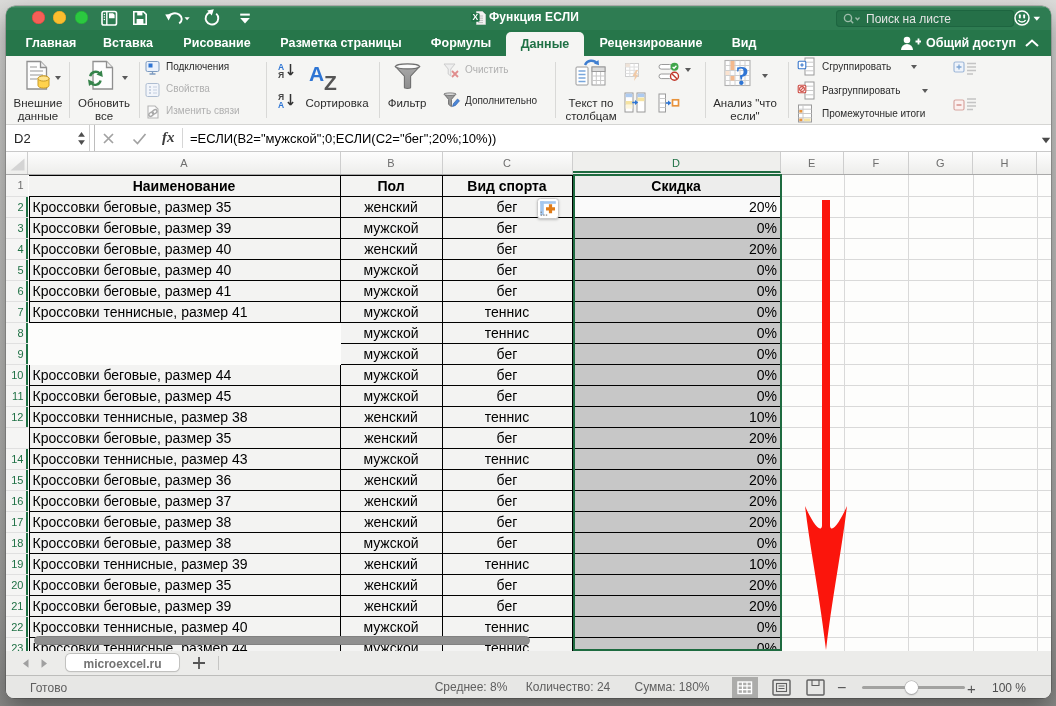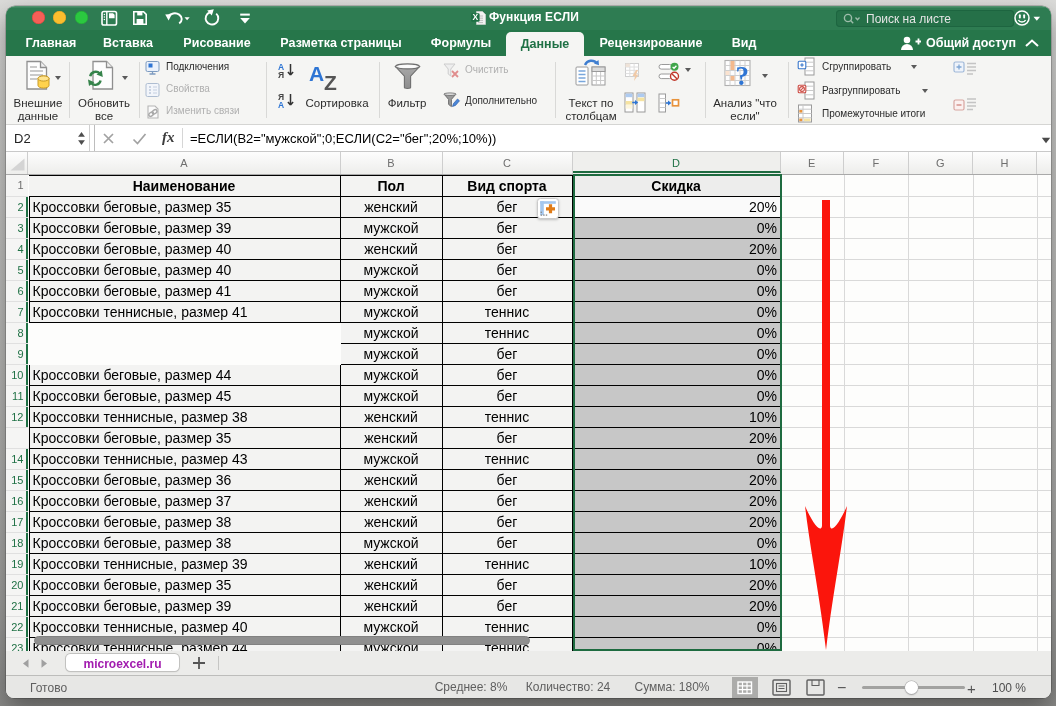--- a/index.html
+++ b/index.html
@@ -49,21 +49,21 @@
 .cell.d { justify-content:flex-end; padding-right:2.5px; }
 .cell.dsel { background:#c7c7c7; }
 .cell.dact { background:#fafafa; }
 .cell.dhead { background:#ededec; }
 .vl { position:absolute; width:1px; background:#d9d9d9; }
 .hl { position:absolute; height:1px; background:#d9d9d9; }
 .selbox { position:absolute; left:566.5px; top:22px; width:209.5px; height:477px; border:2px solid #1e6b40; pointer-events:none; }
 
 .stabs { position:absolute; left:0; top:645px; width:100%; height:24px; background:#ececea; }
 .stab { position:absolute; left:60px; top:2.5px; width:113px; height:17px; background:#fff; border-radius:4.5px;
-  box-shadow:0 0 0 1px #c2c2c0, 0 1px 2px rgba(0,0,0,.12); text-align:center; line-height:20px; font-size:12px; font-weight:700; color:#a21caf; }
+  box-shadow:0 0 0 1px #c2c2c0, 0 1px 2px rgba(0,0,0,.12); text-align:center; line-height:20px; font-size:12px; font-weight:700; color:#737373; }
 
 .status { position:absolute; left:0; top:669px; width:100%; height:23px; background:#e7e7e5; border-top:1px solid #bdbdbb; font-size:12px; color:#5f5f5f; }
 .sitem { position:absolute; top:50%; transform:translate(-50%,-50%); white-space:nowrap; }
 </style></head>
 <body>
 <div class="win">
 
   <div class="title">
     <div class="tl" style="left:25.5px;background:#f65f57;box-shadow:inset 0 0 0 .5px #d9443c;"></div>
     <div class="tl" style="left:47px;background:#fbbe2e;box-shadow:inset 0 0 0 .5px #dfa023;"></div>

